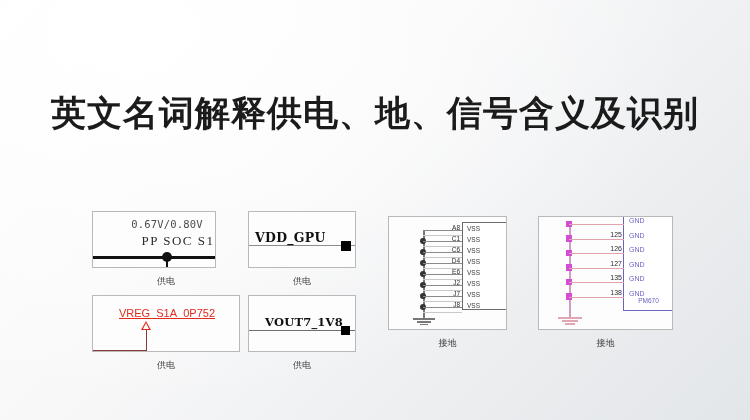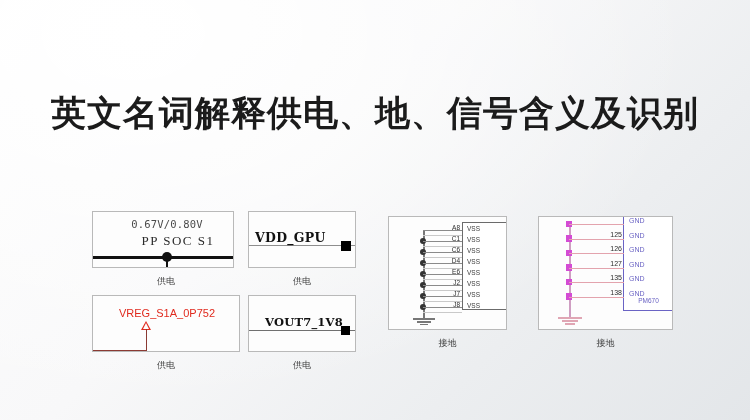--- a/index.html
+++ b/index.html
@@ -22,21 +22,21 @@
   }
 
   
   .card{position:absolute;background:#fdfdfd;border:1px solid #b9b9b9;overflow:hidden;}
   .cap{
     position:absolute;text-align:center;font-size:9px;color:#3a3a3a;
     font-family:"DejaVu Sans","Liberation Sans",sans-serif;white-space:nowrap;
   }
 
   
-  #c1{left:92px;top:199px;width:142px;height:57px;}
+  #c1{left:92px;top:199px;width:124px;height:57px;}
   #c1 .volt{
     position:absolute;left:0;top:6px;width:148px;text-align:center;
     font-family:"DejaVu Sans Mono","Liberation Mono",monospace;
     font-size:10.5px;color:#4a4a4a;letter-spacing:.2px;
   }
   #c1 .netname{
     position:absolute;left:0;top:21px;width:148px;text-align:center;
     font-family:Liberation Serif, serif;
     font-size:13px;color:#2b2b2b;letter-spacing:1.5px;padding-left:22px;
   }
@@ -52,21 +52,21 @@
     font-family:"DejaVu Serif","Liberation Serif",serif;
     font-size:12.5px;font-weight:700;color:#111;letter-spacing:.3px;padding-left:6px;
   }
   #c2 .pad{position:absolute;left:92px;top:29px;width:10px;height:10px;background:#000;}
 
   
   #c3{left:92px;top:283px;width:148px;height:57px;}
   #c3 .netname{
     position:absolute;left:0;top:11px;width:148px;text-align:center;
     font-family:"Liberation Sans","DejaVu Sans",sans-serif;
-    font-size:11px;color:#e02a1e;letter-spacing:0;
+    font-size:11px;color:#e02a1e;letter-spacing:0;text-decoration:underline;
   }
   #c3 .vline{position:absolute;left:53px;top:33px;width:1.4px;height:22px;background:#8b3a33;}
   #c3 .hline{position:absolute;left:0;top:54px;width:54px;height:1.4px;background:#8b3a33;}
   #c3 .tri{
     position:absolute;left:48px;top:25px;width:0;height:0;
     border-left:5px solid transparent;border-right:5px solid transparent;
     border-bottom:9px solid transparent;
   }
   #c3 .tri::after{
     content:"";position:absolute;left:-5px;top:0;width:0;height:0;

